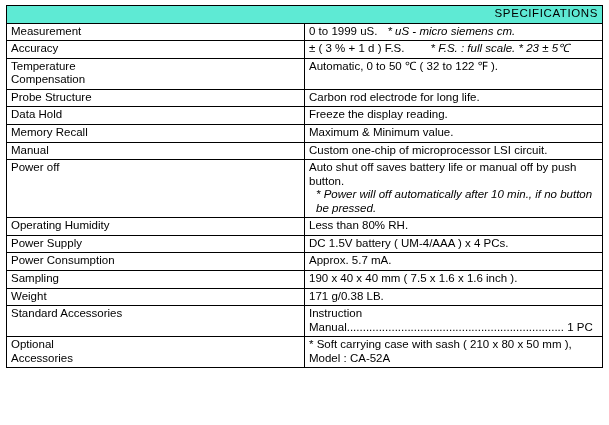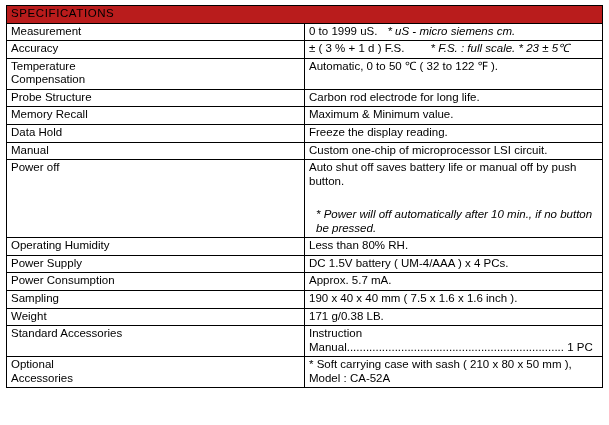--- a/index.html
+++ b/index.html
@@ -30,31 +30,31 @@
   }
   table.spec td, table.spec th {
     border: 1px solid #000;
     padding: 1px 4px 2px 4px;
     vertical-align: top;
     line-height: 1.18;
     font-weight: normal;
     font-size: 11.5px;
   }
   .title-cell {
-    background: #b91c1c;
-    text-align: left;
+    background: #5eead4;
+    text-align: right;
     font-weight: bold;
     letter-spacing: 0.6px;
     font-size: 12.5px;
     padding: 2px 0 3px 0;
   }
   .col-label { width: 142px; }
   .italic { font-style: italic; }
   .sub-line { display: block; }
-  .indent-note { padding-left: 7px; margin-top: 20px; }
+  .indent-note { padding-left: 7px; }
   .sp { display: inline-block; width: 10px; }
   .sp-lg { display: inline-block; width: 26px; }
 </style>
 </head>
 <body>
 
 <div class="sheet">
 
   <table class="spec">
     <tbody>
@@ -79,27 +79,27 @@
 Compensation</td>
         <td>Automatic, 0 to 50 ℃ ( 32 to 122 ℉ ).</td>
       </tr>
 
       <tr>
         <td class="col-label">Probe Structure</td>
         <td>Carbon rod electrode for long life.</td>
       </tr>
 
       <tr>
-        <td class="col-label">Memory Recall</td>
-        <td>Maximum &amp; Minimum value.</td>
+        <td class="col-label">Data Hold</td>
+        <td>Freeze the display reading.</td>
       </tr>
 
       <tr>
-        <td class="col-label">Data Hold</td>
-        <td>Freeze the display reading.</td>
+        <td class="col-label">Memory Recall</td>
+        <td>Maximum &amp; Minimum value.</td>
       </tr>
 
 
       <tr>
         <td class="col-label">Manual</td>
         <td>Custom one-chip of microprocessor LSI circuit.</td>
       </tr>
 
       <tr>
         <td class="col-label">Power off</td>

